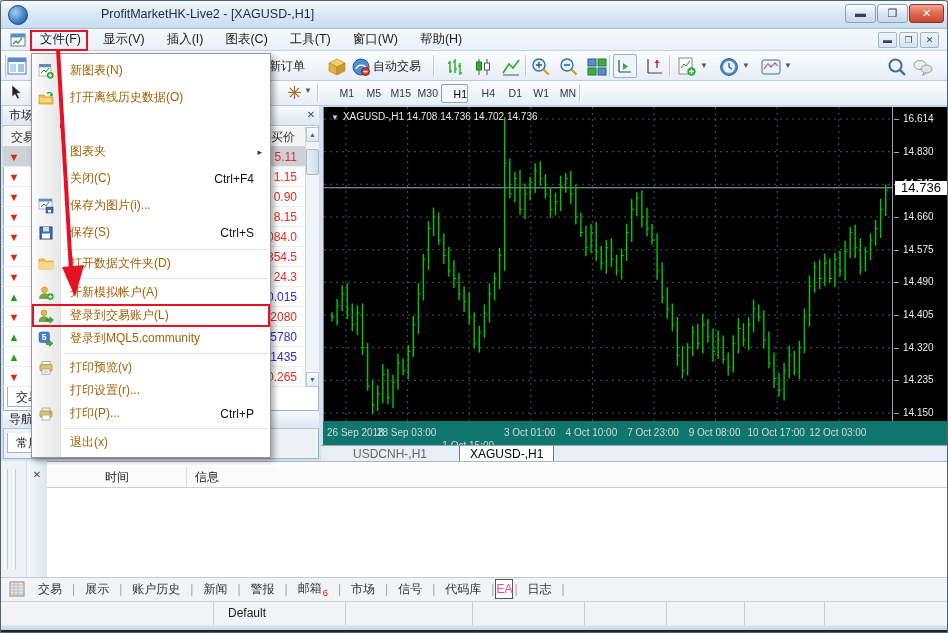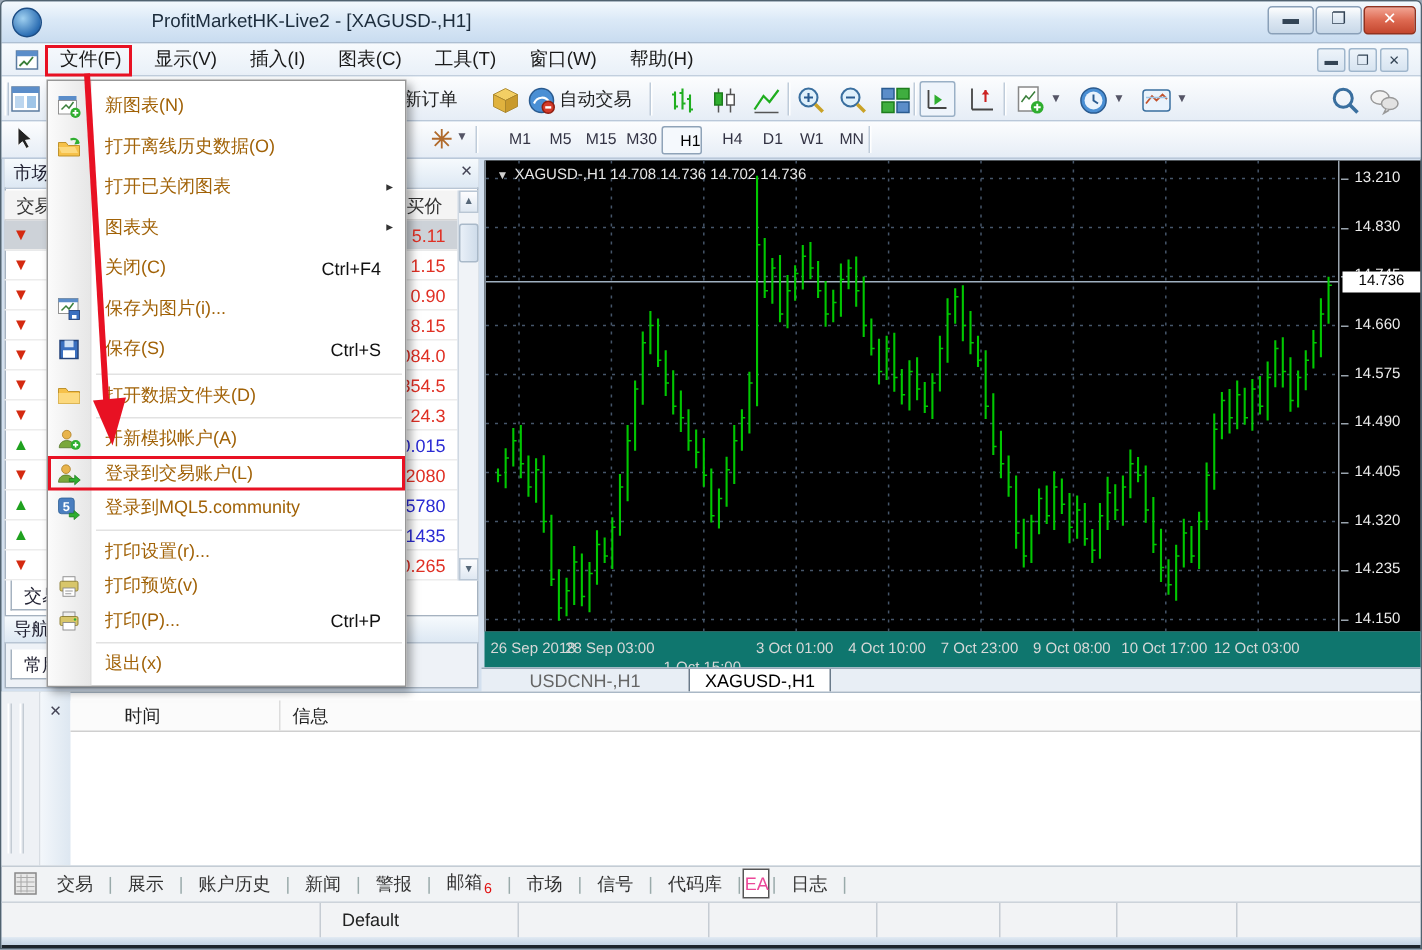--- a/index.html
+++ b/index.html
@@ -49,34 +49,34 @@
 #nav{left:2px;top:410px;width:316px;height:48px;background:#eef2f7;border:1px solid #a5b2c0}
 #nav-title{left:2px;top:410px;width:316px;height:18px;background:linear-gradient(#f6fafd,#dde8f3);border-bottom:1px solid #b8c5d4;line-height:17px;padding-left:6px;color:#223}
 #nav-tab{left:6px;top:432px;height:20px;background:#fff;border:1px solid #a5b2c0;border-top:none;padding:2px 8px;color:#223}
 
 #plot-wrap{left:322px;top:106px;width:569px;height:314px;background:#000;border-left:1px solid #808c98}
 #chart-info{left:330px;top:110px;color:#e6e6e6;font-size:10px}
 #chart-info .tri{color:#cfcfcf;font-size:8px;margin-right:4px}
 #scale{left:891px;top:106px;width:57px;height:314px;background:#000;border-left:1px solid #9aa4ae}
 .ptick{position:absolute;color:#ececec;font-size:10px;left:10px}
 .pdash{position:absolute;left:1px;width:5px;height:1px;background:#9aa4ae}
-#pricebox{position:absolute;left:2px;width:52px;height:14px;background:#fff;color:#000;font-size:10px;text-align:center;line-height:14px}
+#pricebox{position:absolute;left:2px;width:52px;height:14px;background:#fff;color:#000;font-size:13px;text-align:center;line-height:14px}
 #taxis{left:322px;top:420px;width:664px;height:24px;background:#0f766e}
 .ttick{position:absolute;top:6px;color:#d8d8d8;font-size:10px;white-space:nowrap}
 #ctabs{left:320px;top:444px;width:628px;height:18px;background:#e8eef5;border-top:1px solid #98a8b8;border-bottom:1px solid #c2cfde}
 .ctab{position:absolute;top:0;height:17px;line-height:16px;padding:0 10px;font-size:12px;color:#666}
 .ctab.active{background:#fff;border:1px solid #6a7a8a;border-top:none;color:#000}
 
 #term{left:0;top:460px;width:948px;height:116px;background:#fff;border-top:1px solid #aab8c6}
 #term-rail{left:0;top:460px;width:26px;height:116px;background:#eef1f5;border-right:1px solid #d8dde3}
 .vgrip{position:absolute;width:3px;height:100px;border-left:1px solid #fff;border-right:1px solid #c4ccd4}
 #term-strip{left:26px;top:460px;width:20px;height:116px;background:linear-gradient(90deg,#f3f7fb,#dde7f1)}
 #term-close{left:30px;top:468px;width:12px;height:12px;color:#445;font-size:10px;line-height:12px;text-align:center}
 #term-head{left:46px;top:466px;width:902px;height:21px;background:#fbfbfb;border-bottom:1px solid #cfcfcf;display:flex;color:#222}
-#th-time{width:140px;padding-left:36px;line-height:20px;border-right:1px solid #ddd}
+#th-time{width:140px;padding-left:58px;line-height:20px;border-right:1px solid #ddd}
 #th-msg{flex:1;padding-left:8px;line-height:20px}
 
 #btabs-row{left:0;top:576px;width:948px;height:24px;background:#f1f3f5;border-top:1px solid #c4ccd4}
 #btabs{left:28px;top:576px;height:24px;display:flex;align-items:center}
 .btab{padding:2px 9px;color:#333;font-size:12px}
 .btab.active{border:1px solid #555;background:#fff;padding:2px 0;color:#ec4899}
 .bsep{color:#9aa;padding:0 1px}
 .badge{color:#e01010;font-size:9.5px;vertical-align:sub;margin-left:1px}
 
 #status{left:0;top:600px;width:948px;height:24px;background:#f2f3f5;border-top:1px solid #cdd3da;color:#222}
@@ -321,21 +321,21 @@
         <rect width="569" height="314" fill="#000"></rect>
         <path d="M0 12.0H569M0 44.7H569M0 77.3H569M0 110.0H569M0 142.7H569M0 175.3H569M0 208.0H569M0 240.7H569M0 273.3H569M0 306.0H569M22.0 0V314M83.6 0V314M145.2 0V314M206.8 0V314M268.4 0V314M330.0 0V314M391.6 0V314M453.2 0V314M514.8 0V314" stroke="#46566a" stroke-width="1" stroke-dasharray="2,4" fill="none"></path>
         <path d="M0 80.8H569" stroke="#9fb0c0" stroke-width="1"></path>
         <path d="M8.0 205.3V214.5M13.1 191.8V218.5M18.2 178.3V204.0M23.2 176.3V211.8M28.3 196.6V224.2M33.4 198.5V228.1M38.5 196.5V248.2M43.6 236.1V283.7M48.6 272.5V306.9M53.7 278.2V303.9M58.8 257.0V296.3M63.9 262.0V297.2M69.0 267.7V301.2M74.0 246.5V282.8M79.1 251.4V268.3M84.2 237.9V272.3M89.3 209.0V250.1M94.4 176.3V227.2M99.4 146.7V193.5M104.5 114.0V162.8M109.6 100.4V129.1M114.7 105.4V137.7M119.8 126.5V157.0M124.8 139.9V169.4M129.9 153.3V181.0M135.0 165.9V193.5M140.1 179.3V205.1M145.2 185.0V217.5M150.2 205.3V241.4M155.3 218.7V245.4M160.4 197.5V230.9M165.5 176.3V215.6M170.6 165.9V193.5M175.6 140.9V182.0M180.7 10.1V163.8M185.8 51.6V91.6M190.9 65.0V95.5M196.0 63.0V107.9M201.0 76.4V111.9M206.1 69.8V93.5M211.2 56.3V86.0M216.3 54.3V79.1M221.4 67.0V91.6M226.4 80.4V110.9M231.5 86.1V107.9M236.6 68.7V104.2M241.7 66.0V85.8M246.8 64.0V97.5M251.8 77.4V117.6M256.9 105.4V130.0M262.0 118.8V149.3M267.1 116.8V146.3M272.2 114.8V154.1M277.2 139.0V162.7M282.3 133.2V166.7M287.4 131.2V159.9M292.5 147.7V168.4M297.6 141.8V172.4M302.6 116.8V154.0M307.7 91.8V134.9M312.8 85.2V108.9M317.9 83.2V120.5M323.0 100.4V129.1M328.0 116.9V137.7M333.1 126.5V172.4M338.2 155.2V196.3M343.3 180.2V211.8M348.4 196.6V224.2M353.4 210.0V258.9M358.5 238.8V271.3M363.6 236.1V268.3M368.7 218.7V249.2M373.8 216.7V242.4M378.8 207.1V246.4M383.9 212.0V235.7M389.0 221.6V255.1M394.1 223.4V252.1M399.2 228.4V256.8M404.2 245.6V268.4M409.3 228.3V265.5M414.4 210.9V246.4M419.5 215.9V239.6M424.6 210.0V243.5M429.6 192.7V225.2M434.7 197.6V214.5M439.8 203.3V241.5M444.9 224.4V261.6M450.0 245.5V281.0M455.0 265.8V289.5M460.1 256.1V293.5M465.2 238.8V271.3M470.3 243.7V268.3M475.4 234.1V272.3M480.4 201.4V246.3M485.5 168.6V219.5M490.6 154.4V185.8M495.7 152.4V182.0M500.8 146.6V179.1M505.8 151.5V176.1M510.9 145.7V180.1M516.0 143.7V169.4M521.1 134.0V173.4M526.2 119.8V151.2M531.2 117.8V151.3M536.3 131.2V167.5M541.4 140.0V164.6M546.5 126.5V153.2M551.6 113.0V138.7M556.6 91.8V131.1M561.7 77.5V108.9" stroke="#00c800" stroke-width="1.4" f="" fill="none"></path>
         <path d="M8.0 209.9h2.2M13.1 198.4h2.2M18.2 186.9h2.2M23.2 202.2h2.2M28.3 217.6h2.2M33.4 206.1h2.2M38.5 240.7h2.2M43.6 279.1h2.2M48.6 298.3h2.2M53.7 286.8h2.2M58.8 267.6h2.2M63.9 290.6h2.2M69.0 275.3h2.2M74.0 256.0h2.2M79.1 263.7h2.2M84.2 244.5h2.2M89.3 217.6h2.2M94.4 186.9h2.2M99.4 152.3h2.2M104.5 121.5h2.2M109.6 110.0h2.2M114.7 133.1h2.2M119.8 148.4h2.2M124.8 163.8h2.2M129.9 171.5h2.2M135.0 186.9h2.2M140.1 194.5h2.2M145.2 209.9h2.2M150.2 236.8h2.2M155.3 225.3h2.2M160.4 206.1h2.2M165.5 186.9h2.2M170.6 171.5h2.2M175.6 148.4h2.2M180.7 56.2h2.2M185.8 86.9h2.2M190.9 71.6h2.2M196.0 102.3h2.2M201.0 86.9h2.2M206.1 75.4h2.2M211.2 63.9h2.2M216.3 71.6h2.2M221.4 86.9h2.2M226.4 102.3h2.2M231.5 94.6h2.2M236.6 79.3h2.2M241.7 71.6h2.2M246.8 86.9h2.2M251.8 110.0h2.2M256.9 125.4h2.2M262.0 140.7h2.2M267.1 125.4h2.2M272.2 144.6h2.2M277.2 156.1h2.2M282.3 140.7h2.2M287.4 152.3h2.2M292.5 163.8h2.2M297.6 148.4h2.2M302.6 125.4h2.2M307.7 102.3h2.2M312.8 90.8h2.2M317.9 110.0h2.2M323.0 121.5h2.2M328.0 133.1h2.2M333.1 163.8h2.2M338.2 190.7h2.2M343.3 202.2h2.2M348.4 217.6h2.2M353.4 248.4h2.2M358.5 263.7h2.2M363.6 240.7h2.2M368.7 225.3h2.2M373.8 236.8h2.2M378.8 217.6h2.2M383.9 229.1h2.2M389.0 244.5h2.2M394.1 233.0h2.2M399.2 252.2h2.2M404.2 259.9h2.2M409.3 236.8h2.2M414.4 221.5h2.2M419.5 233.0h2.2M424.6 217.6h2.2M429.6 202.2h2.2M434.7 209.9h2.2M439.8 233.0h2.2M444.9 256.0h2.2M450.0 271.4h2.2M455.0 282.9h2.2M460.1 263.7h2.2M465.2 248.4h2.2M470.3 263.7h2.2M475.4 240.7h2.2M480.4 209.9h2.2M485.5 179.2h2.2M490.6 160.0h2.2M495.7 171.5h2.2M500.8 156.1h2.2M505.8 171.5h2.2M510.9 152.3h2.2M516.0 163.8h2.2M521.1 144.6h2.2M526.2 125.4h2.2M531.2 140.7h2.2M536.3 160.0h2.2M541.4 144.6h2.2M546.5 133.1h2.2M551.6 121.5h2.2M556.6 102.3h2.2M561.7 83.1h2.2" stroke="#00c800" stroke-width="1" fill="none"></path>
       </svg>
   </div>
   <div id="chart-info" class="abs"><span class="tri">▼</span><span>XAGUSD-,H1 14.708 14.736 14.702 14.736</span></div>
   <div id="scale" class="abs">
       <div class="pdash" style="top: 12px;"></div>
-      <div class="ptick" style="top: 6px;">13.210</div>
+      <div class="ptick" style="top: 6px;">16.614</div>
       <div class="pdash" style="top: 45px;"></div>
       <div class="ptick" style="top: 39px;">14.830</div>
       <div class="pdash" style="top: 77px;"></div>
       <div class="ptick" style="top: 71px;">14.745</div>
       <div class="pdash" style="top: 110px;"></div>
       <div class="ptick" style="top: 104px;">14.660</div>
       <div class="pdash" style="top: 143px;"></div>
       <div class="ptick" style="top: 137px;">14.575</div>
       <div class="pdash" style="top: 175px;"></div>
       <div class="ptick" style="top: 169px;">14.490</div>
@@ -435,21 +435,20 @@
         <span class="mi-ic"><svg viewBox="0 0 16 16">
             <path d="M1 5h5l1.5 2H15v7H1z" fill="#f6c14a" stroke="#b98a20" stroke-width=".6"></path>
             <path d="M1 8h11l2 4H3z" fill="#fcd97e"></path>
             <path d="M9 3c3-1 5 0 5.5 2.5" stroke="#2fae2f" fill="none" stroke-width="1.4"></path>
             <path d="M13 3l2 2.8-3.4.6z" fill="#2fae2f"></path>
           </svg></span>
         <span class="mi-lb">打开离线历史数据(O)</span>
       </div>
       <div class="mi mi-l">
         <span class="mi-ic"></span>
-        <span class="mi-lb">打开已关闭图表</span>
         <span class="mi-ar">▸</span>
       </div>
       <div class="mi mi-l">
         <span class="mi-ic"></span>
         <span class="mi-lb">图表夹</span>
         <span class="mi-ar">▸</span>
       </div>
       <div class="mi mi-l">
         <span class="mi-ic"></span>
         <span class="mi-lb">关闭(C)</span>
@@ -503,33 +502,33 @@
       <div class="mi mi-s">
         <span class="mi-ic"><svg viewBox="0 0 16 16">
             <rect x="1" y="1" width="10.5" height="10.5" rx="2" fill="#4a7ebf" stroke="#2a5b90" stroke-width=".5"></rect>
             <text x="6.2" y="9.4" font-size="8.5" fill="#fff" text-anchor="middle" font-weight="bold">5</text>
             <path d="M8.2 11.2h3.2V9.4l3.6 3-3.6 3v-1.8H8.2z" fill="#2fae2f" stroke="#1d7d1d" stroke-width=".5"></path>
           </svg></span>
         <span class="mi-lb">登录到MQL5.community</span>
       </div>
       <div class="msep"></div>
       <div class="mi mi-s">
-        <span class="mi-ic"></span>
-        <span class="mi-lb">打印设置(r)...</span>
-      </div>
-      <div class="mi mi-s">
         <span class="mi-ic"><svg viewBox="0 0 16 16">
             <rect x="4" y="1.5" width="8" height="4" fill="#fff" stroke="#888" stroke-width=".6"></rect>
             <rect x="2" y="4.5" width="12" height="6.5" rx="1" fill="#d8c66a" stroke="#8a7a30" stroke-width=".6"></rect>
             <rect x="4" y="9" width="8" height="5.5" fill="#fff" stroke="#888" stroke-width=".6"></rect>
             <path d="M5.5 11h5M5.5 12.8h4" stroke="#999" stroke-width=".7"></path>
           </svg></span>
         <span class="mi-lb">打印预览(v)</span>
       </div>
       <div class="mi mi-s">
+        <span class="mi-ic"></span>
+        <span class="mi-lb">打印设置(r)...</span>
+      </div>
+      <div class="mi mi-s">
         <span class="mi-ic"><svg viewBox="0 0 16 16">
             <rect x="4" y="2" width="8" height="4" fill="#eee" stroke="#888" stroke-width=".6"></rect>
             <rect x="2" y="5" width="12" height="6" rx="1" fill="#d8c66a" stroke="#8a7a30" stroke-width=".6"></rect>
             <rect x="4" y="9" width="8" height="5" fill="#fff" stroke="#888" stroke-width=".6"></rect>
             <circle cx="12" cy="7" r=".8" fill="#2fae2f"></circle>
           </svg></span>
         <span class="mi-lb">打印(P)...</span>
         <span class="mi-sc">Ctrl+P</span>
       </div>
       <div class="msep"></div>

